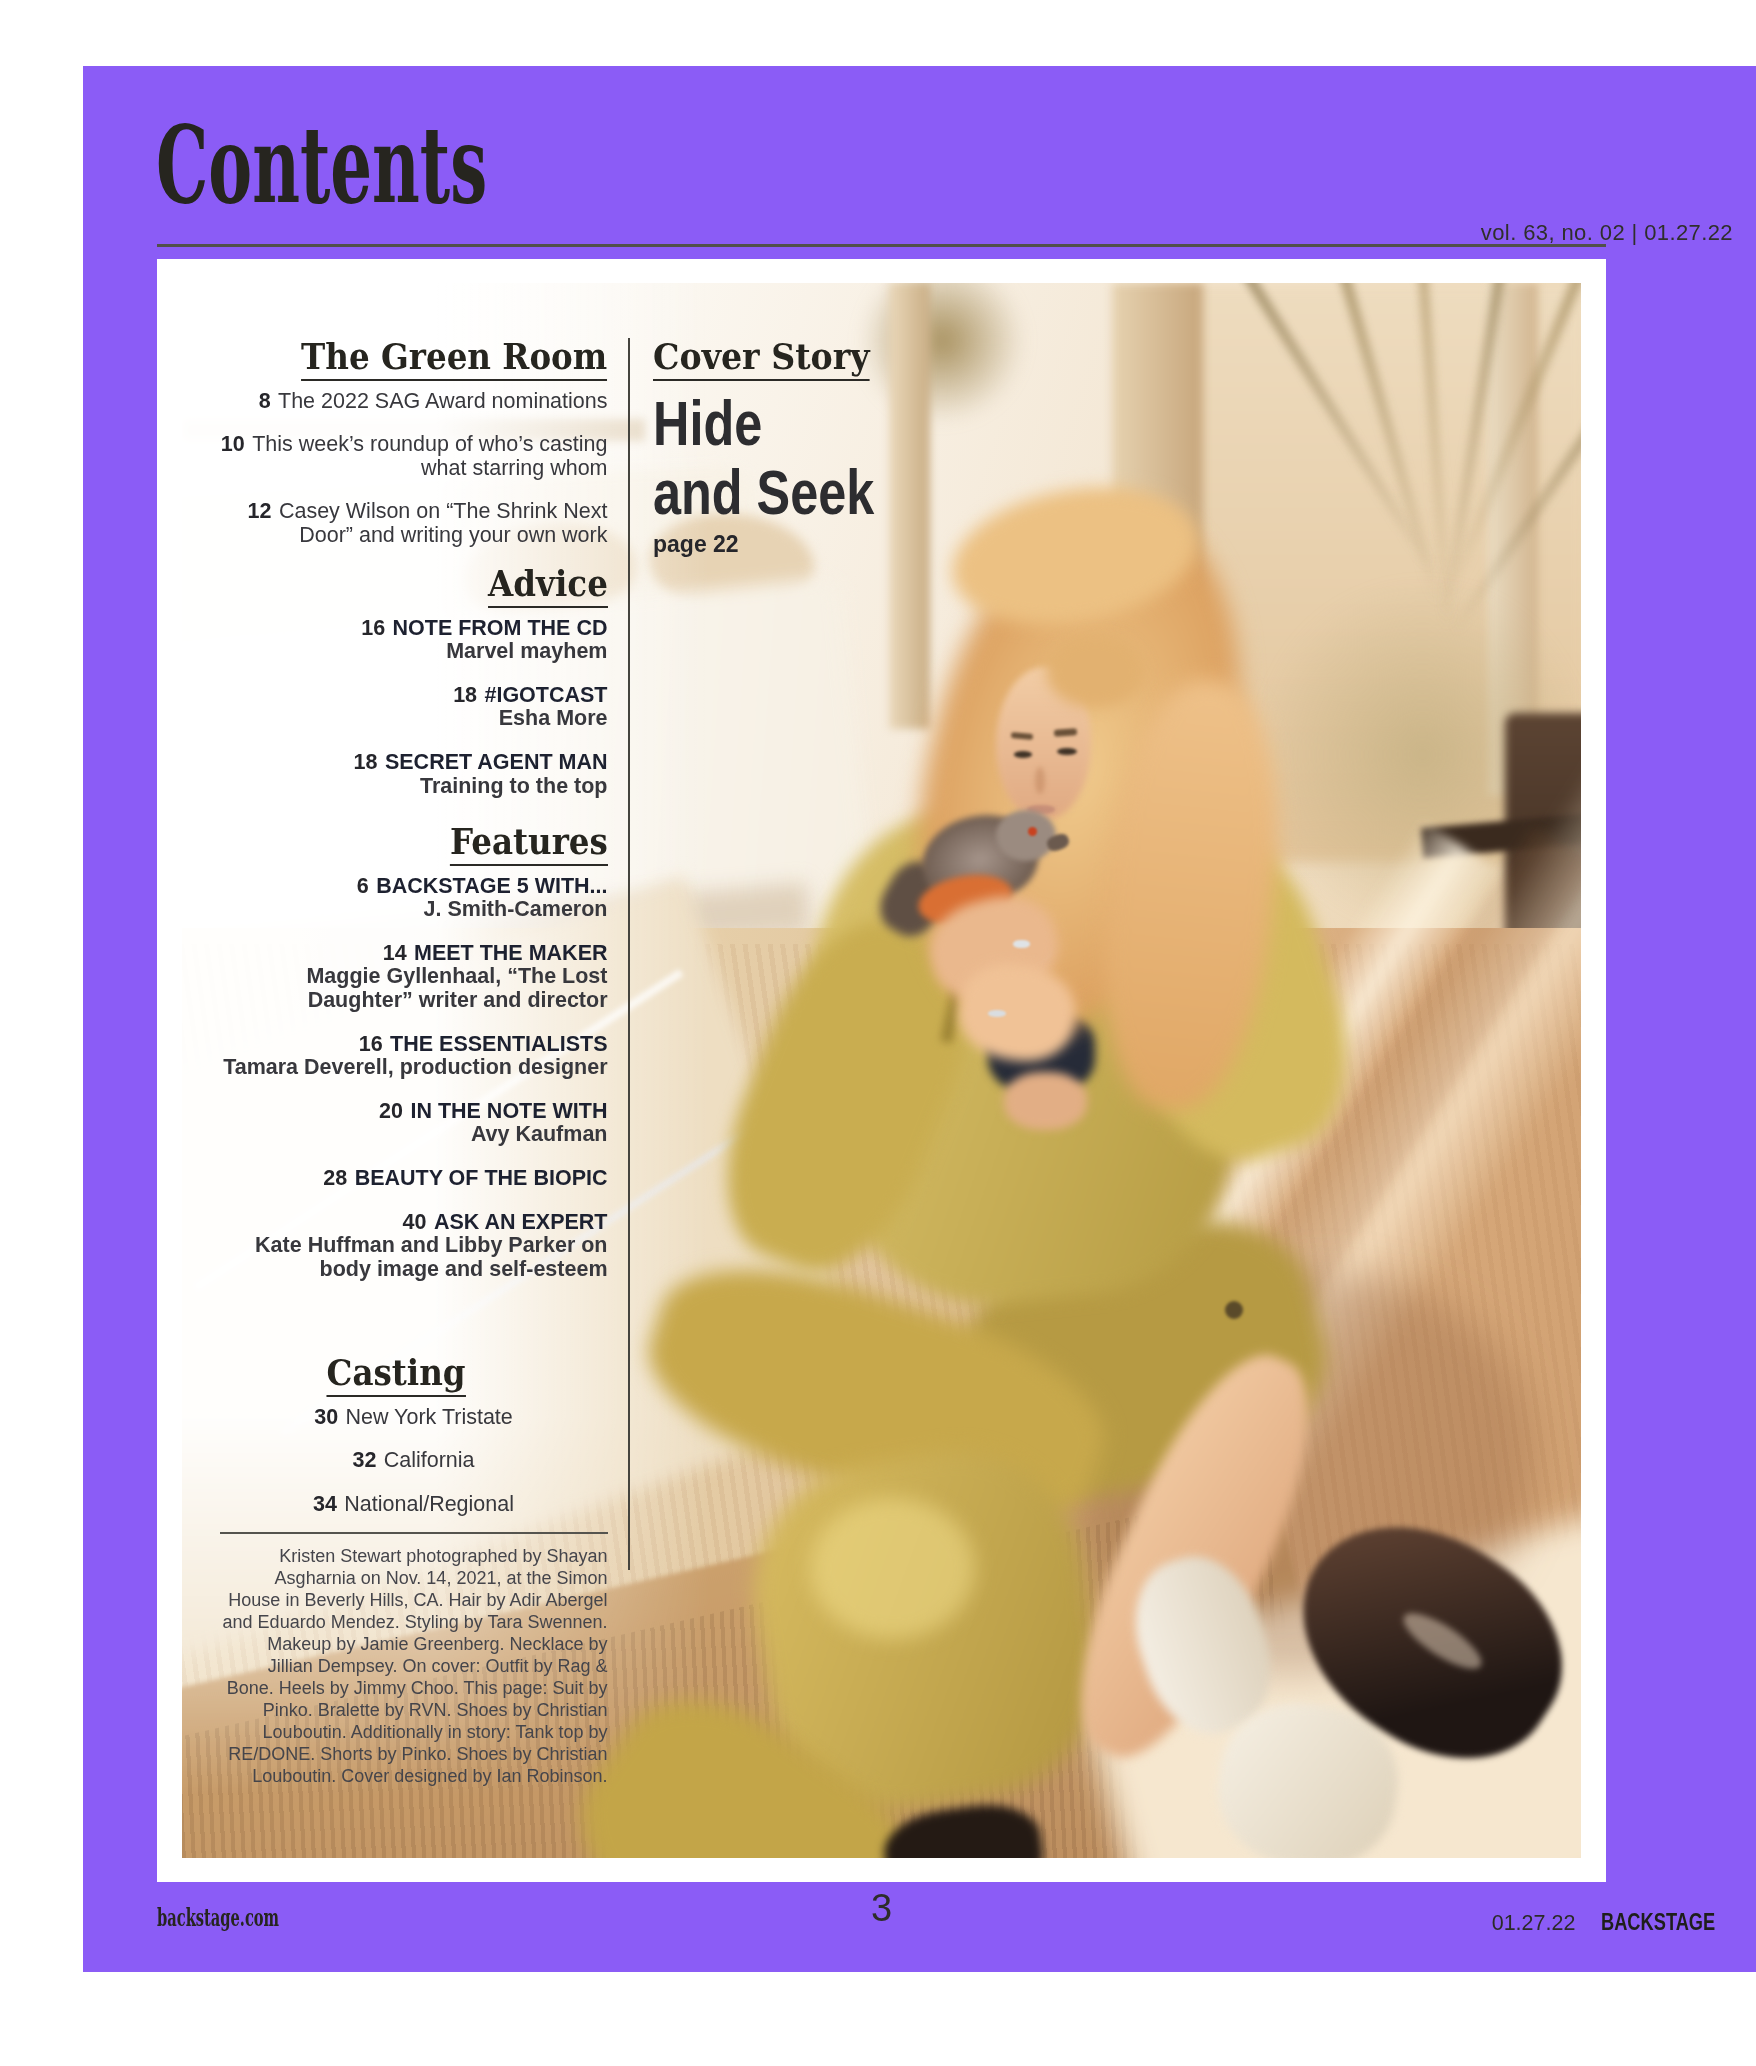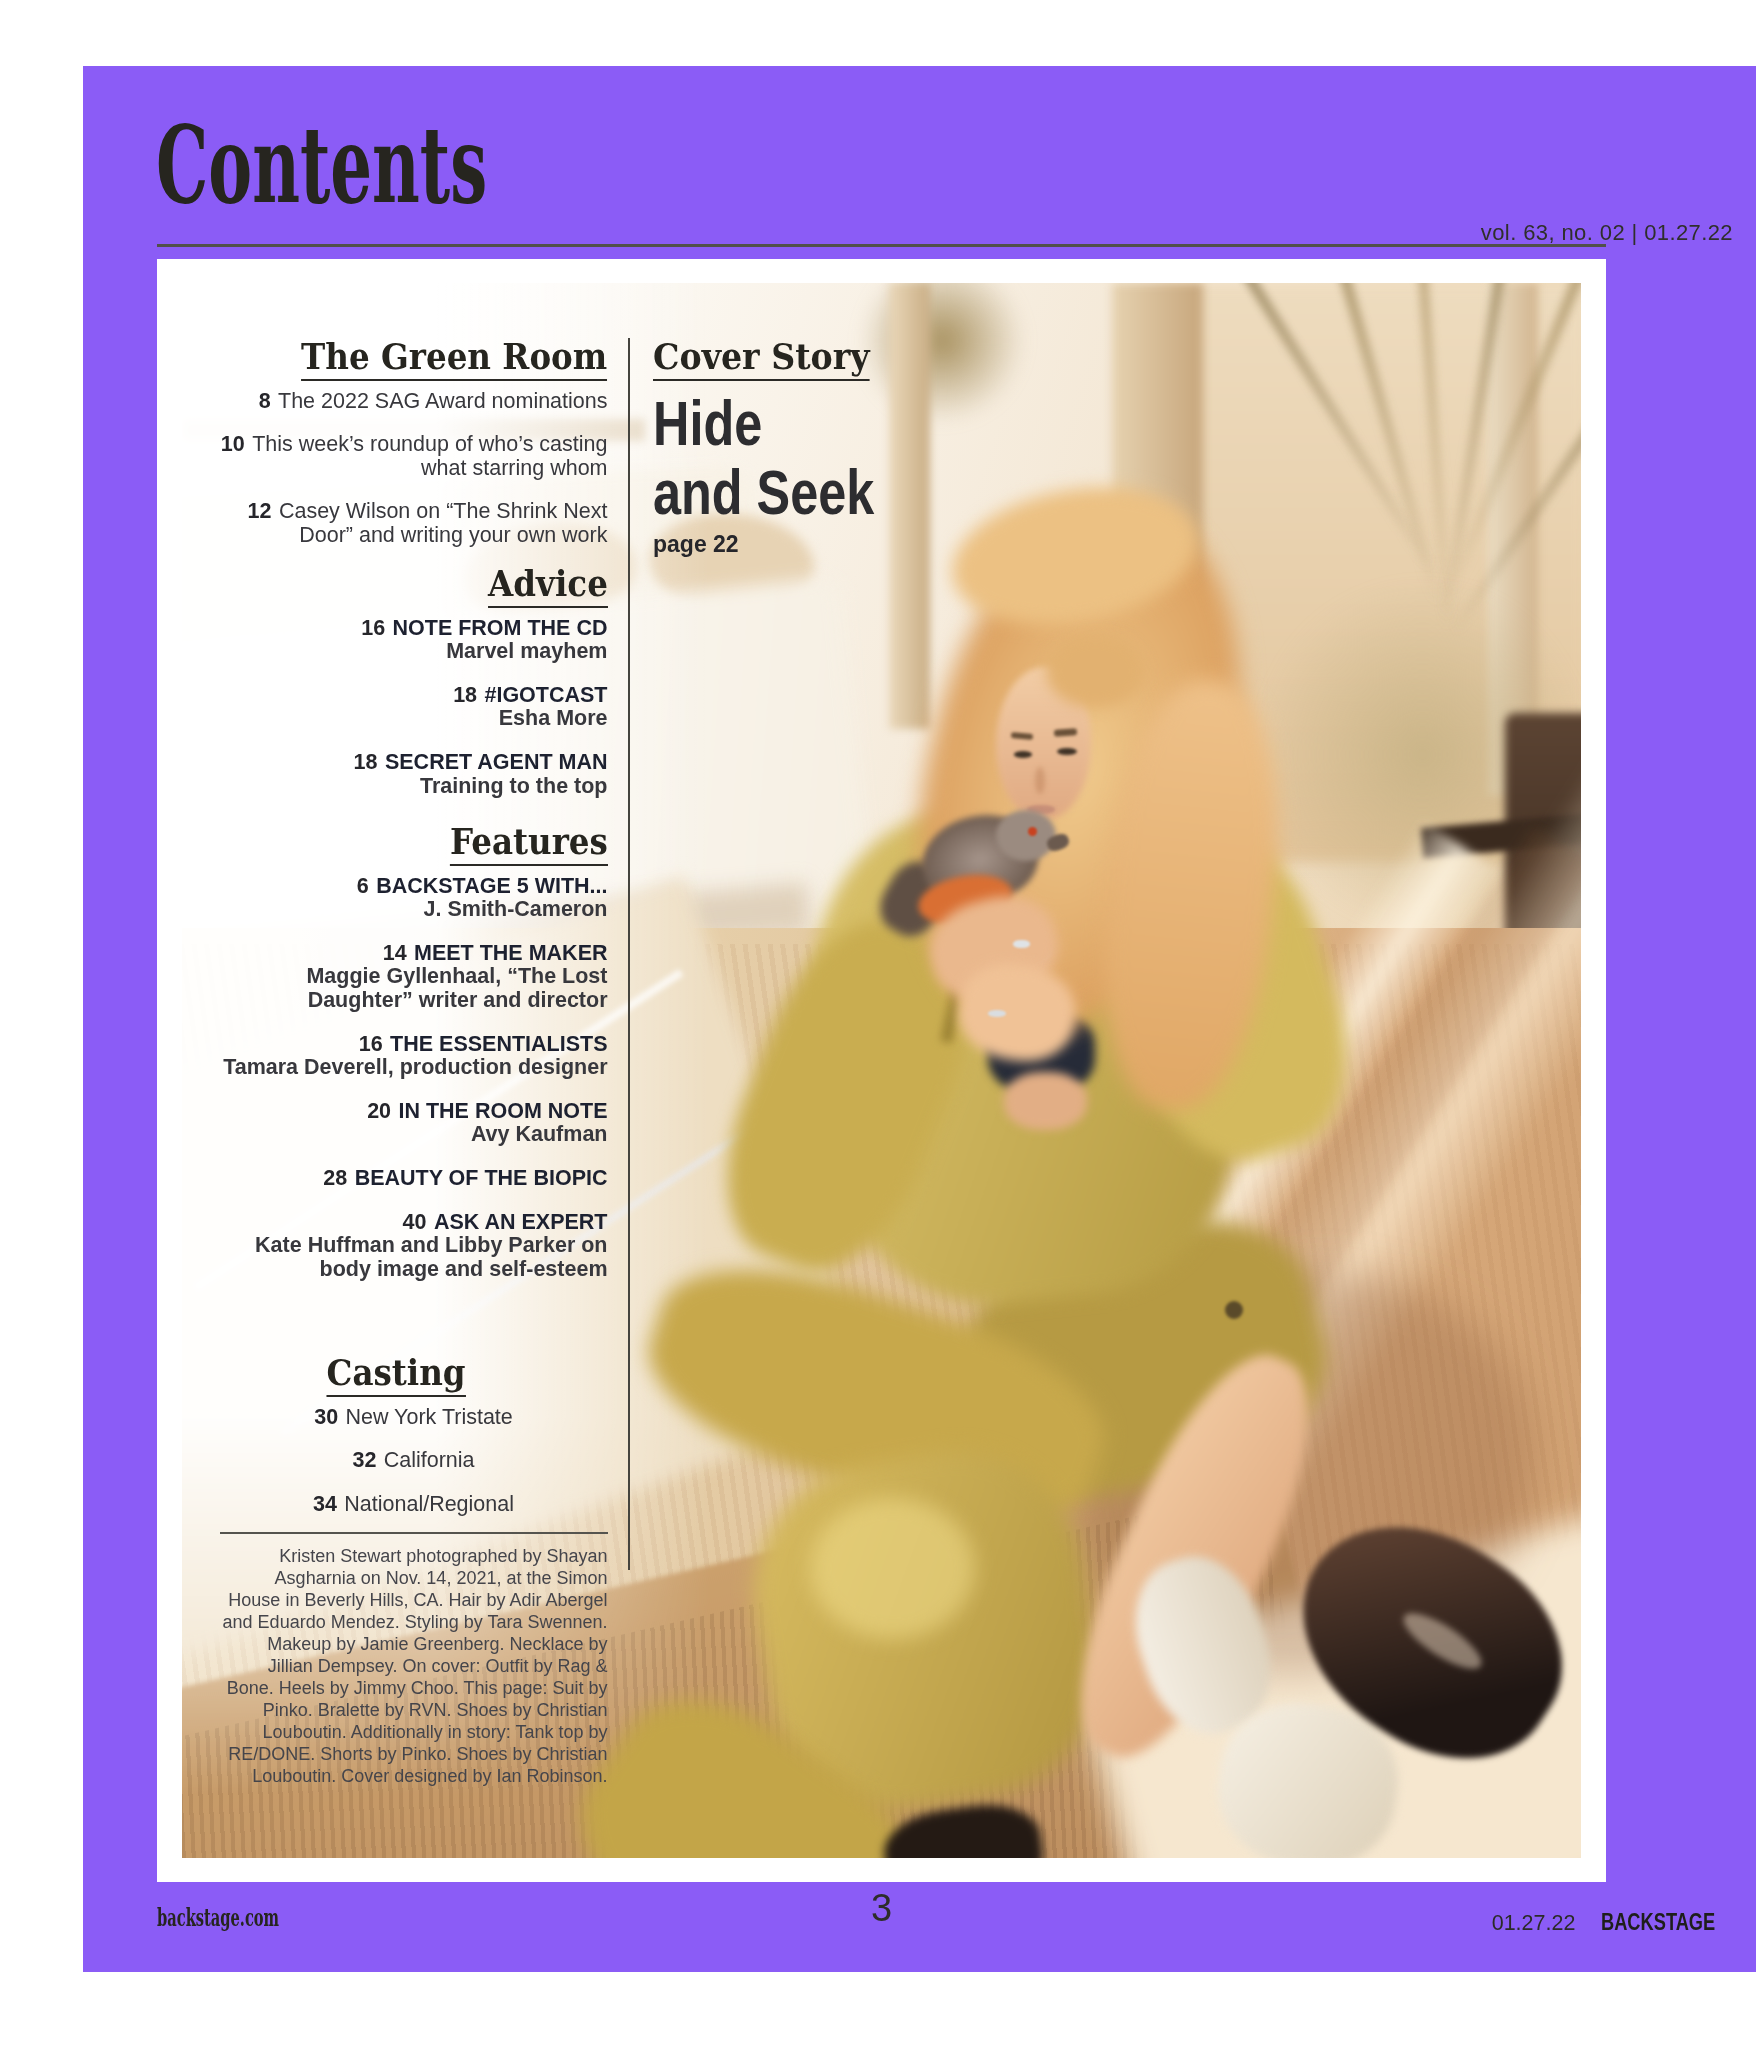--- a/index.html
+++ b/index.html
@@ -203,21 +203,21 @@
           </div>
           <div class="toc-item">
             <span class="num">14</span><span class="ttl">MEET THE MAKER</span>
             <span class="sub">Maggie Gyllenhaal, “The Lost Daughter” writer and director</span>
           </div>
           <div class="toc-item">
             <span class="num">16</span><span class="ttl">THE ESSENTIALISTS</span>
             <span class="sub">Tamara Deverell, production designer</span>
           </div>
           <div class="toc-item">
-            <span class="num">20</span><span class="ttl">IN THE ROOM NOTE</span>
+            <span class="num">20</span><span class="ttl">IN THE NOTE WITH</span>
             <span class="sub">Avy Kaufman</span>
           </div>
           <div class="toc-item">
             <span class="num">28</span><span class="ttl">BEAUTY OF THE BIOPIC</span>
           </div>
           <div class="toc-item">
             <span class="num">40</span><span class="ttl">ASK AN EXPERT</span>
             <span class="sub">Kate Huffman and Libby Parker on body image and self-esteem</span>
           </div>
         </div>

